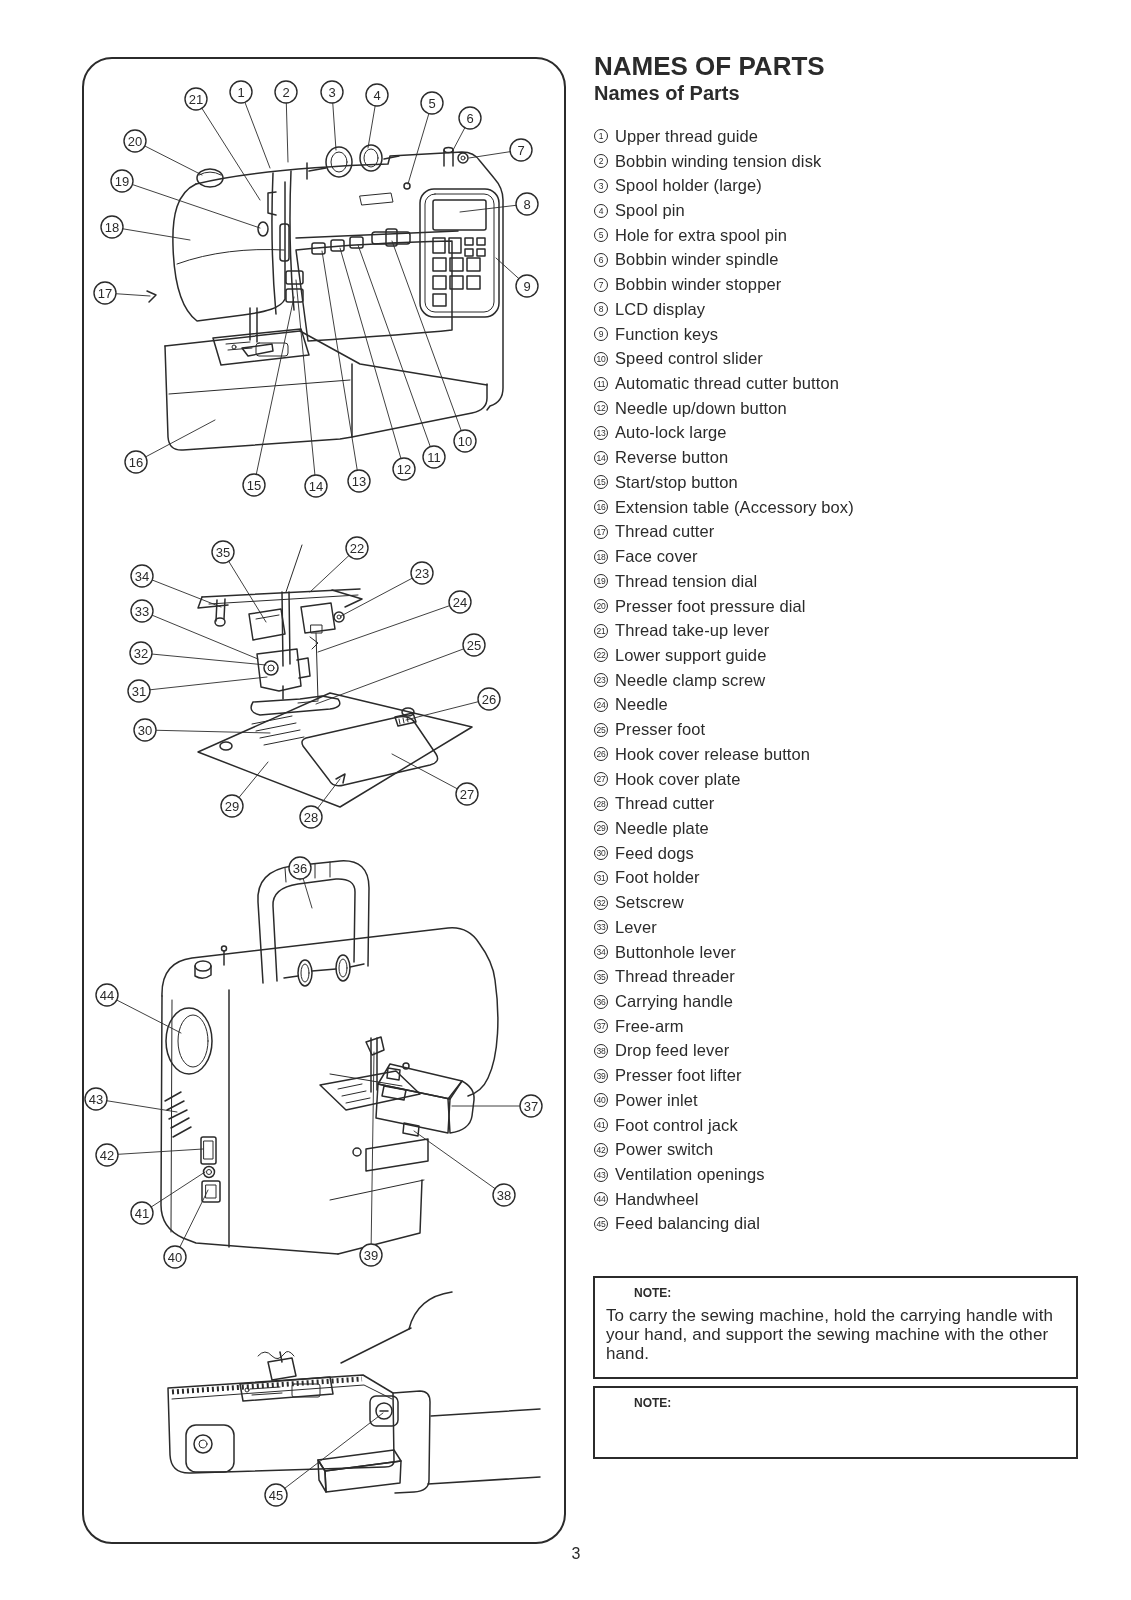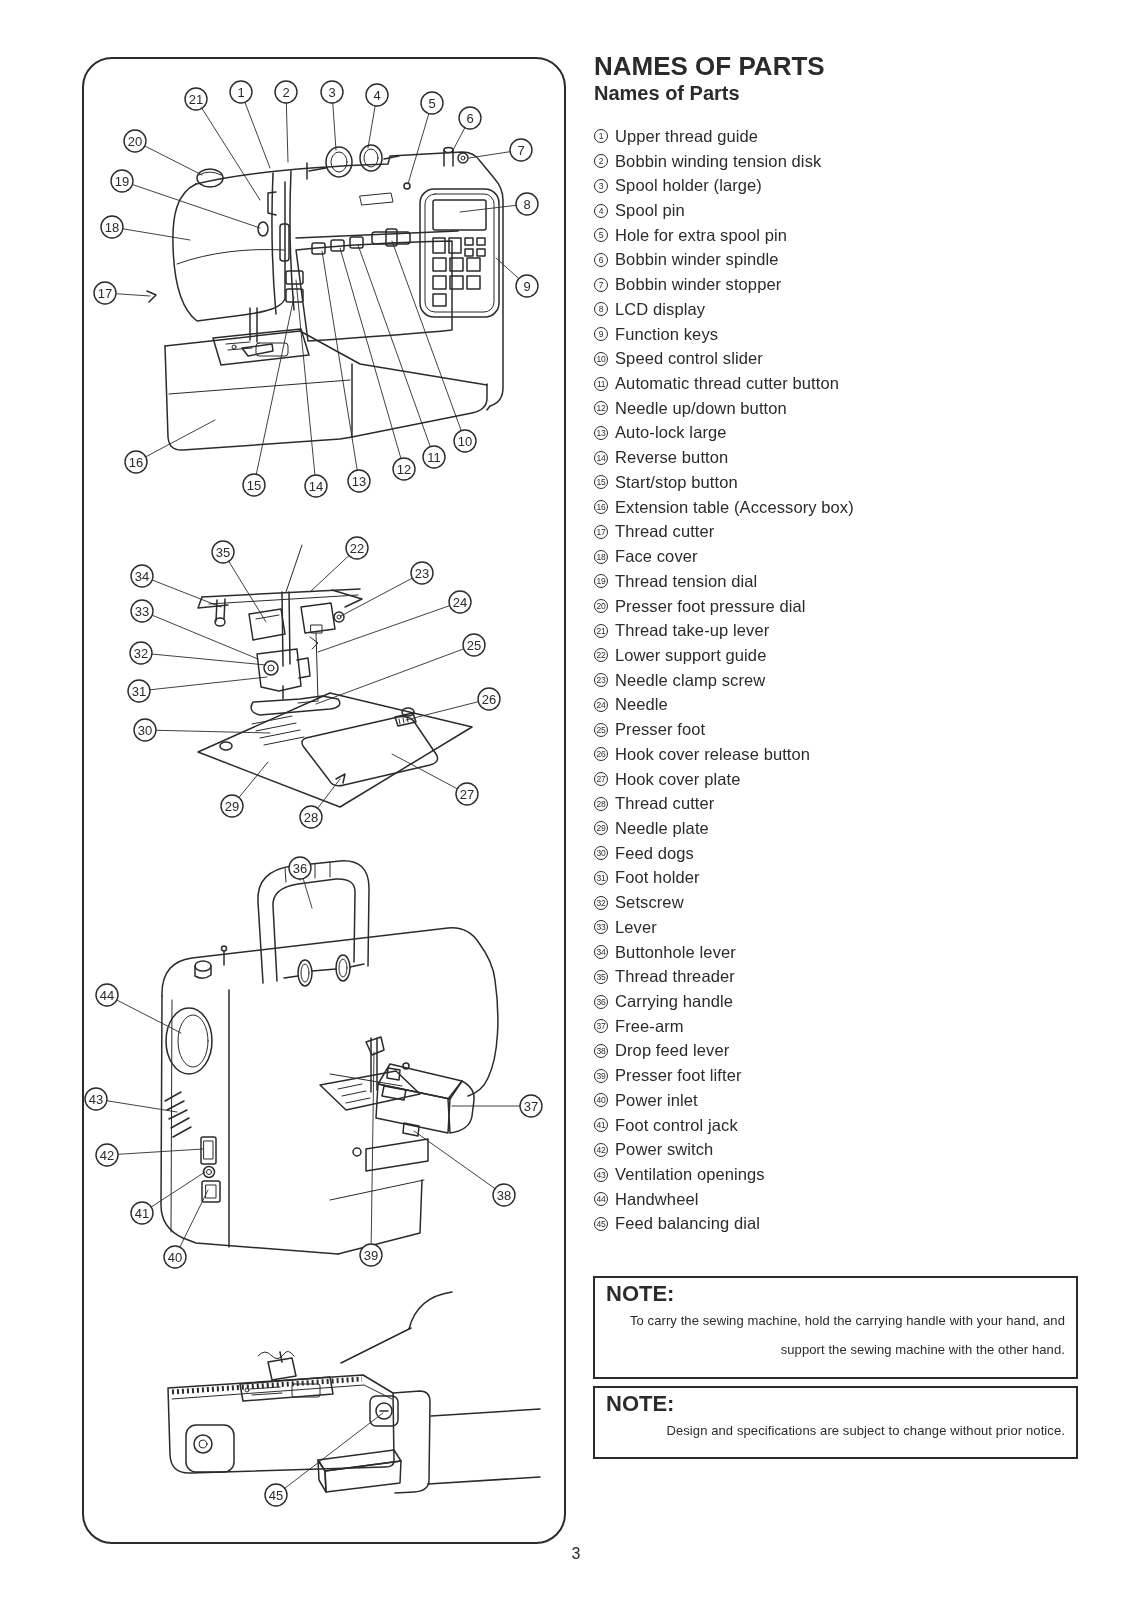--- a/index.html
+++ b/index.html
@@ -45,22 +45,22 @@
     display:flex; align-items:center; justify-content:center;
     font-size:8.5px; letter-spacing:-0.3px; margin-right:7px;
   }
   .part-label { font-size:16.5px; white-space:nowrap; letter-spacing:0.1px; }
   .note-box {
     position:absolute; left:593px; width:485px; box-sizing:border-box;
     border:2px solid var(--ink); padding:3px 11px; background:var(--paper);
   }
   .note-1 { top:1276px; height:103px; }
   .note-2 { top:1386px; height:73px; }
-  .note-heading { font-weight:700; font-size:22px; line-height:25px; }
-  .note-text { font-size:13px; line-height:29px; letter-spacing:0.1px;text-align:right; }
+  .note-heading { font-weight:700; font-size:12px; line-height:25px;margin-left:28px; }
+  .note-text { font-size:17px; line-height:19px; letter-spacing:0.1px; }
   .page-number {
     position:absolute; left:558px; top:1545px; width:36px;
     text-align:center; font-size:16px;
   }
 </style>
 </head>
 <body>
 
 <div class="page">
 
@@ -664,17 +664,16 @@
       </div>
     </div>
 
   <div class="note-box note-1">
     <div class="note-heading">NOTE:</div>
     <div class="note-text">To carry the sewing machine, hold the carrying handle with your hand, and support the sewing machine with the other hand.</div>
   </div>
 
   <div class="note-box note-2">
     <div class="note-heading">NOTE:</div>
-    <div class="note-text">Design and specifications are subject to change without prior notice.</div>
   </div>
 
   <div class="page-number">3</div>
 </div>
 
 </body></html>

